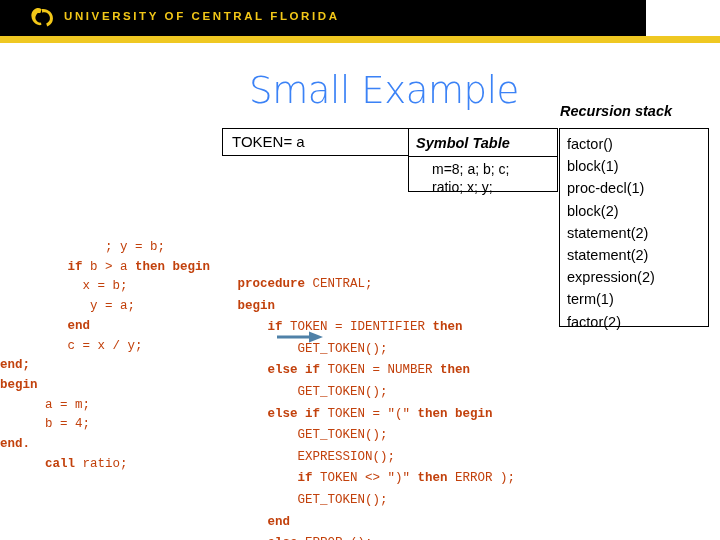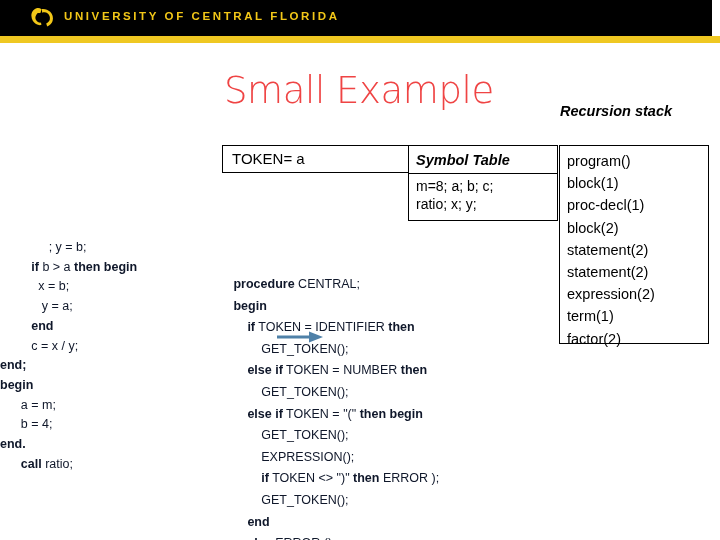--- a/index.html
+++ b/index.html
@@ -13,21 +13,21 @@
     position: relative;
     overflow: hidden;
     font-family: "Liberation Sans", sans-serif;
     color: #000000;
   }
 
   
   #banner {
     position: absolute;
     left: 0; top: 0;
-    width: 712px;
+    width: 646px;
     height: 36px;
     background: #000000;
   }
   #banner-stripe {
     position: absolute;
     left: 0; top: 36px;
     width: 720px;
     height: 7px;
     background: #efc822;
   }
@@ -45,36 +45,35 @@
     letter-spacing: 2.6px;
     font-family: "Liberation Sans", sans-serif;
     white-space: nowrap;
   }
 
   
   #slide-title {
     position: absolute;
     left: 224px; top: 72px;
     width: 320px;
-    text-align: left;
+    text-align: center;
     font-size: 37px;
     font-weight: 300;
     font-family: "DejaVu Sans", sans-serif;
-    color: #ef4444;
+    color: #3b82f6;
     letter-spacing: -0.4px;
     line-height: 1.0;
   }
 
   
   .boxed {
     position: absolute;
     border: 1.3px solid #000000;
     box-sizing: border-box;
     background: #ffffff;
-    margin-top: 17px;
   }
 
   #token-box {
     left: 222px; top: 128px;
     width: 192px; height: 28px;
     padding: 3px 0 0 9px;
     font-size: 15px;
     line-height: 20px;
     white-space: nowrap;
   }
@@ -85,22 +84,22 @@
     padding: 4px 0 8px 7px;
     font-size: 14.5px;
     font-style: italic;
     font-weight: bold;
     line-height: 20px;
     white-space: nowrap;
   }
 
   #symbol-table-body {
     left: 408px; top: 156px;
-    width: 150px; height: 48px;
-    padding: 3px 0 0 7px;
+    width: 150px; height: 36px;
+    padding: 3px 0 0 23px;
     font-size: 14px;
     line-height: 18px;
   }
   #symbol-table-body div { white-space: nowrap; }
 
   
   #recursion-label {
     position: absolute;
     left: 560px; top: 103px;
     font-size: 14.5px;
@@ -113,22 +112,22 @@
     width: 150px; height: 199px;
     padding: 4px 0 0 7px;
     font-size: 14.5px;
     line-height: 22.2px;
   }
   #recursion-box div { white-space: nowrap; }
 
   
   .code {
     position: absolute;
-    font-family: Liberation Sans, sans-serif;
-    color: #0f172a;
+    font-family: Liberation Mono, monospace;
+    color: #c2410c;
   }
   .code .ln { white-space: pre; }
   .kw { font-weight: bold; }
 
   #source-code {
     left: 0px; top: 238px;
     width: 210px;
     font-size: 12.5px;
     line-height: 19.7px;
   }
@@ -176,21 +175,21 @@
 <div id="symbol-table-header" class="boxed">
   <span>Symbol Table</span>
 </div>
 <div id="symbol-table-body" class="boxed">
   <div>m=8; a; b; c;</div>
   <div>ratio; x; y;</div>
 </div>
 
 <div id="recursion-label">Recursion stack</div>
 <div id="recursion-box" class="boxed">
-  <div>program()</div>
+  <div>factor()</div>
   <div>block(1)</div>
   <div>proc-decl(1)</div>
   <div>block(2)</div>
   <div>statement(2)</div>
   <div>statement(2)</div>
   <div>expression(2)</div>
   <div>term(1)</div>
   <div>factor(2)</div>
 </div>
 

